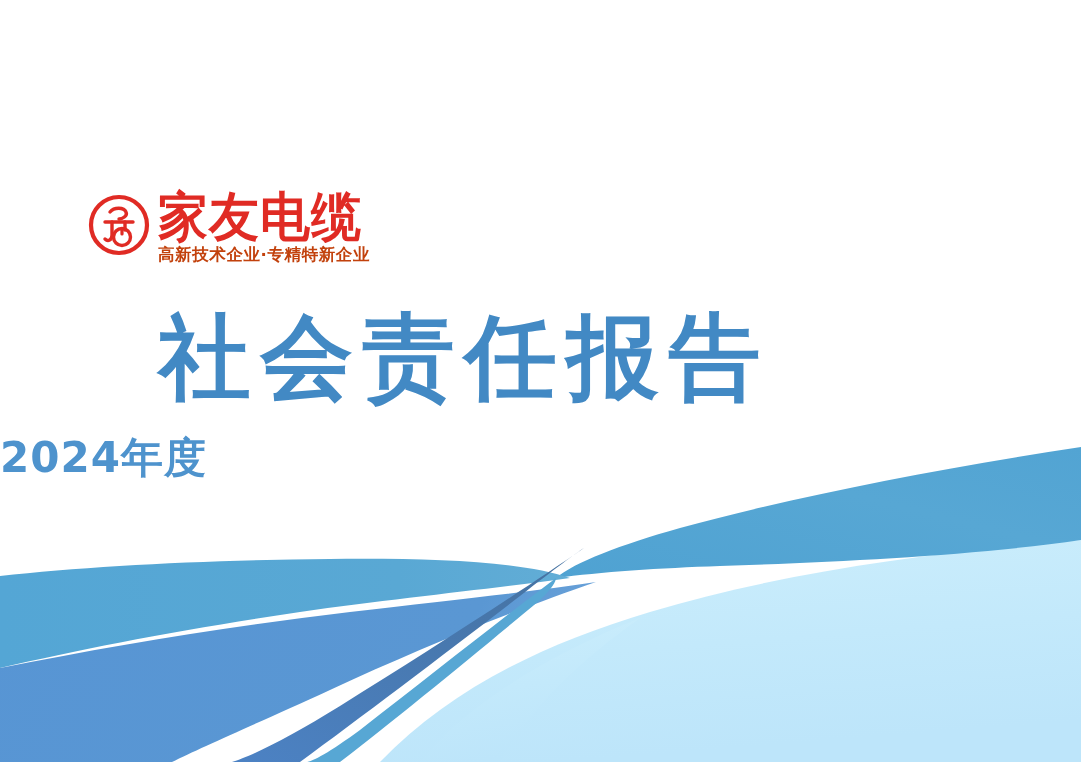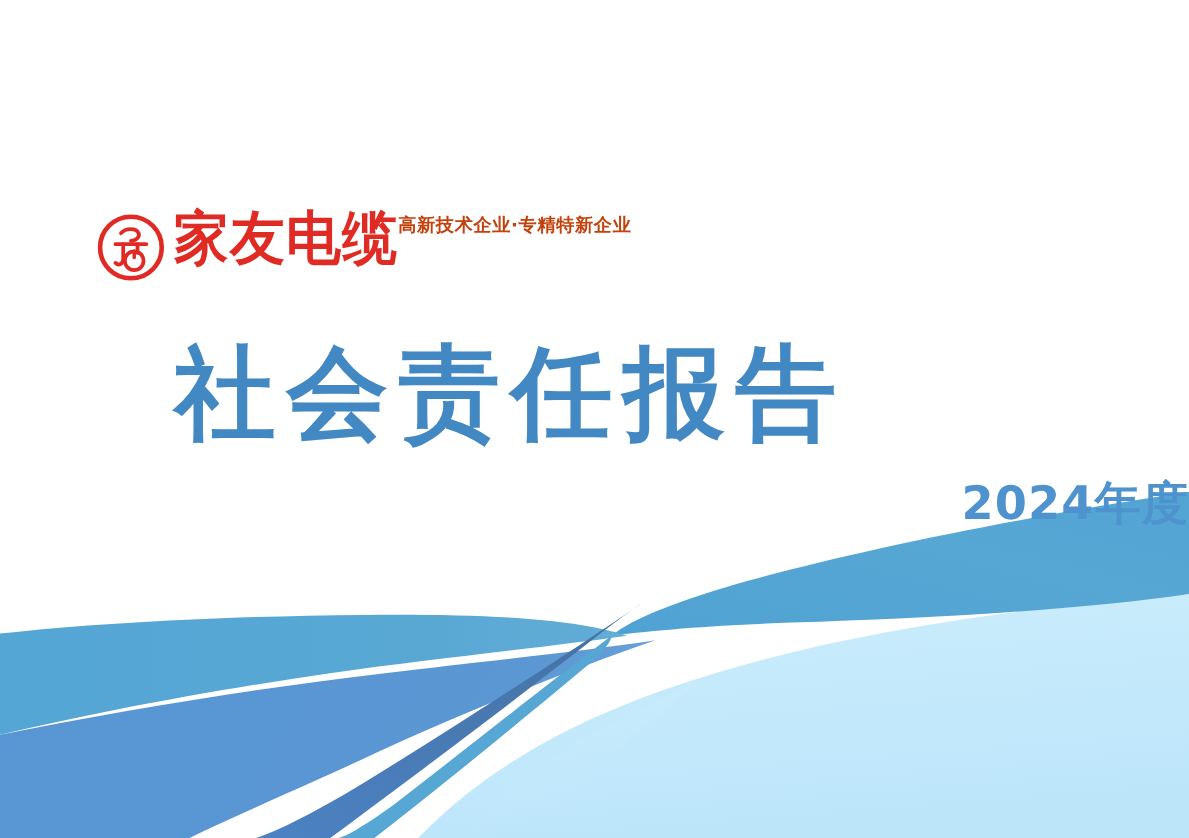--- a/index.html
+++ b/index.html
@@ -34,21 +34,21 @@
     align-items:flex-start;
   }
   #logo-emblem {
     width:62px; height:66px;
     flex:0 0 auto;
     margin-top:2px;
   }
   #logo-text-group {
     margin-left:8px;
     display:flex;
-    flex-direction:row;
+    flex-direction:column;
     align-items:stretch;
   }
   #logo-wordmark {
     font-family:"DejaVu Sans", sans-serif;
     font-size:50px;
     font-weight:bold;
     line-height:1.0;
     color:#E02B24;
     letter-spacing:1px;
     white-space:nowrap;
@@ -79,21 +79,21 @@
     line-height:1.0;
     color:#4289C4;
     letter-spacing:10px;
     text-indent:10px;
     white-space:nowrap;
   }
   #title-sub {
     position:absolute;
     left:0; top:437px;
     width:1081px;
-    text-align:right;
+    text-align:left;
     z-index:5;
     font-family:"DejaVu Sans", sans-serif;
     font-size:42px;
     font-weight:bold;
     line-height:1.0;
     color:#4E93CD;
     letter-spacing:1px;
     white-space:nowrap;
   }
 </style>

